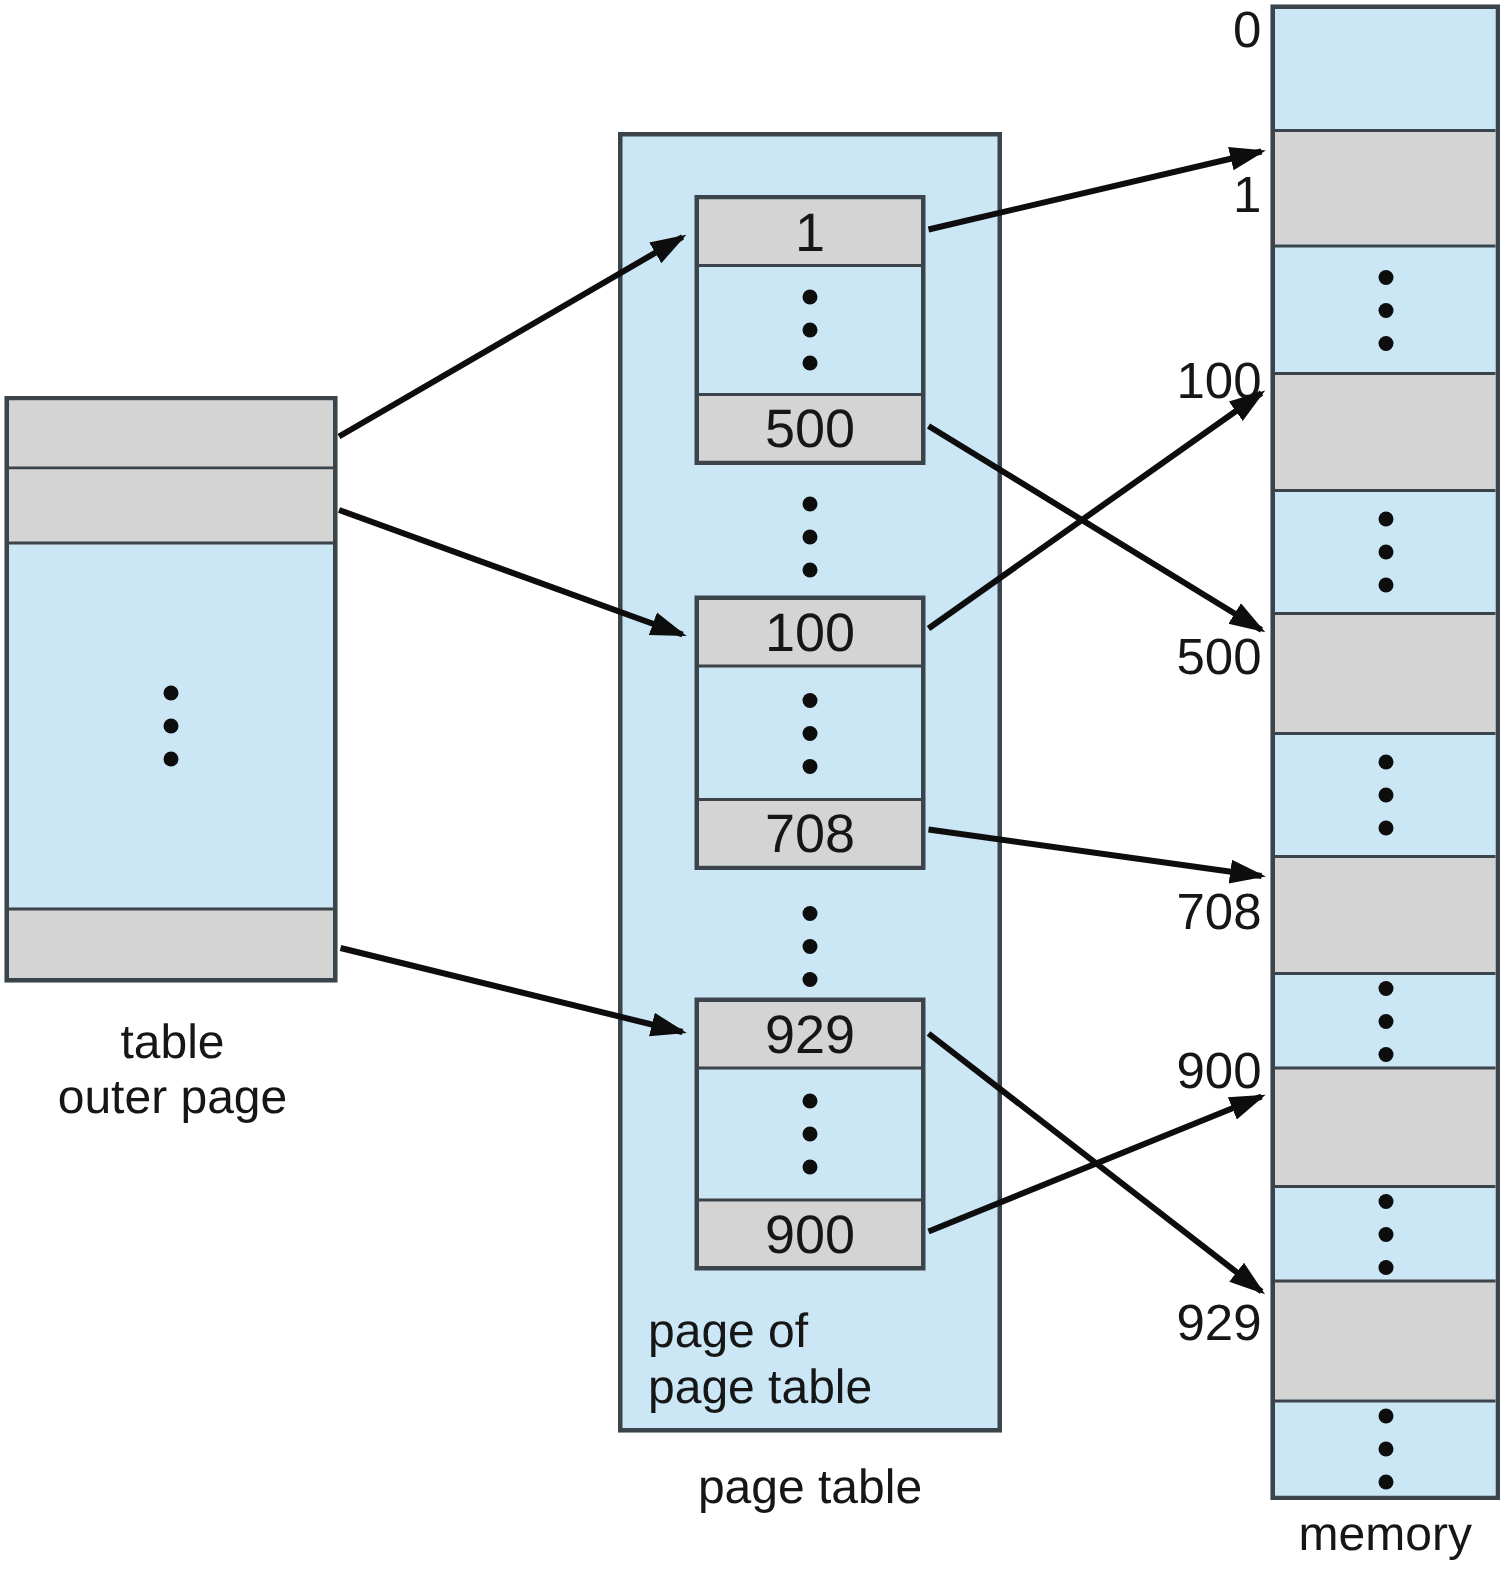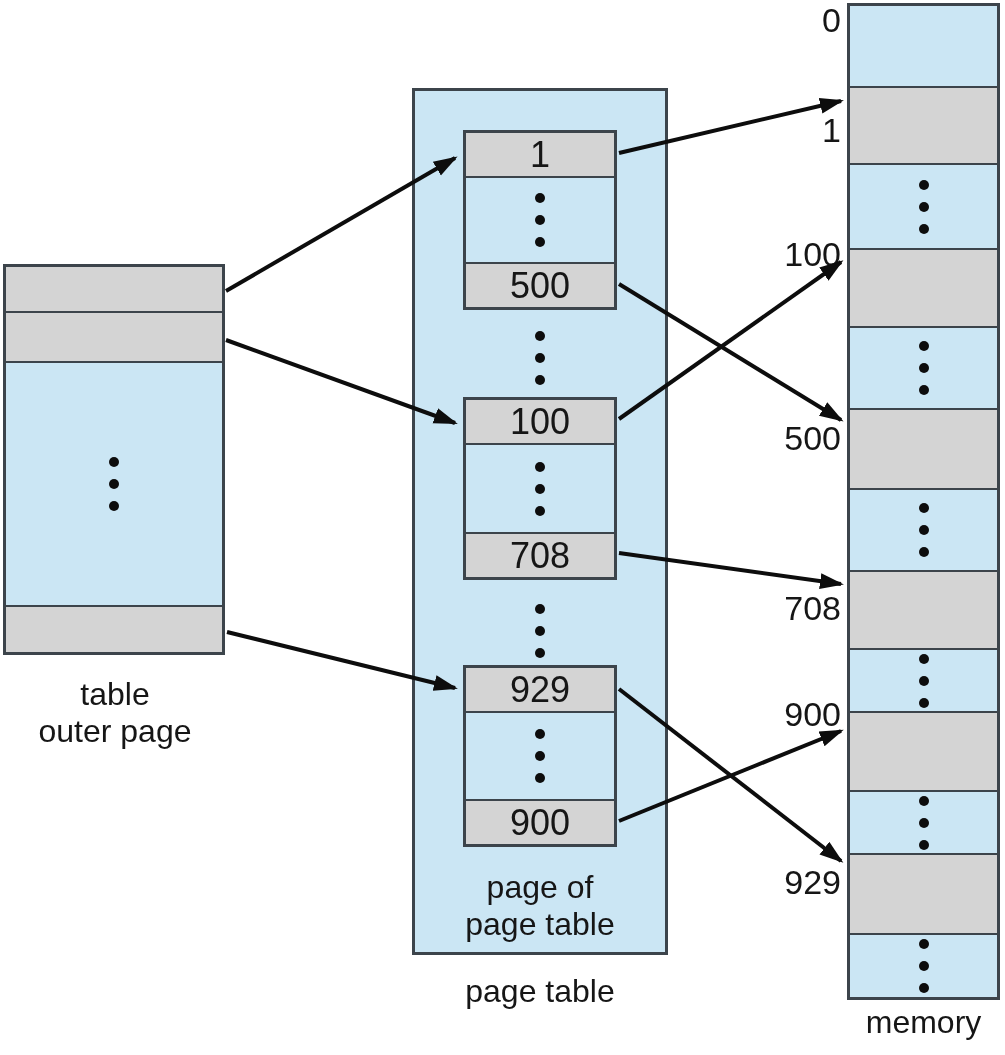--- a/index.html
+++ b/index.html
@@ -42,21 +42,21 @@
   .ptg2{top:306px;height:183px;}  
   .ptg3{top:574px;height:182px;}  
   .pt-cell{display:flex;align-items:center;justify-content:center;}
   .pt-cell.gray{background:var(--c-gray);height:45px;}
   .pt-cell.top{border-bottom:2px solid var(--c-border);}
   .pt-cell.mid{flex:1;}
   .pt-cell.bottom{border-top:2px solid var(--c-border);}
   .pt-between{position:absolute;left:48px;width:154px;height:54px;}
   .ptb1{top:240px;} 
   .ptb2{top:513px;} 
-  .pt-inner-caption{position:absolute;left:0;top:778px;width:100%;font-size:32px;line-height:37px;text-align:center;}
+  .pt-inner-caption{position:absolute;left:17px;top:778px;width:100%;font-size:32px;line-height:37px;}
   .pt-caption{left:412px;top:973px;width:256px;}
 
   
   .memory-col{position:absolute;left:847px;top:3px;width:153px;height:997px;
     border:3px solid var(--c-border);background:var(--c-blue);display:flex;flex-direction:column;}
   .m-cell{display:flex;align-items:center;justify-content:center;}
   .m-cell + .m-cell{border-top:2px solid var(--c-border);}
   .m-gray{background:var(--c-gray);}
   .m-blue{background:var(--c-blue);}
   .mc1{height:80px;}  .mc2{height:77px;}  .mc3{height:85px;}  .mc4{height:78px;}

